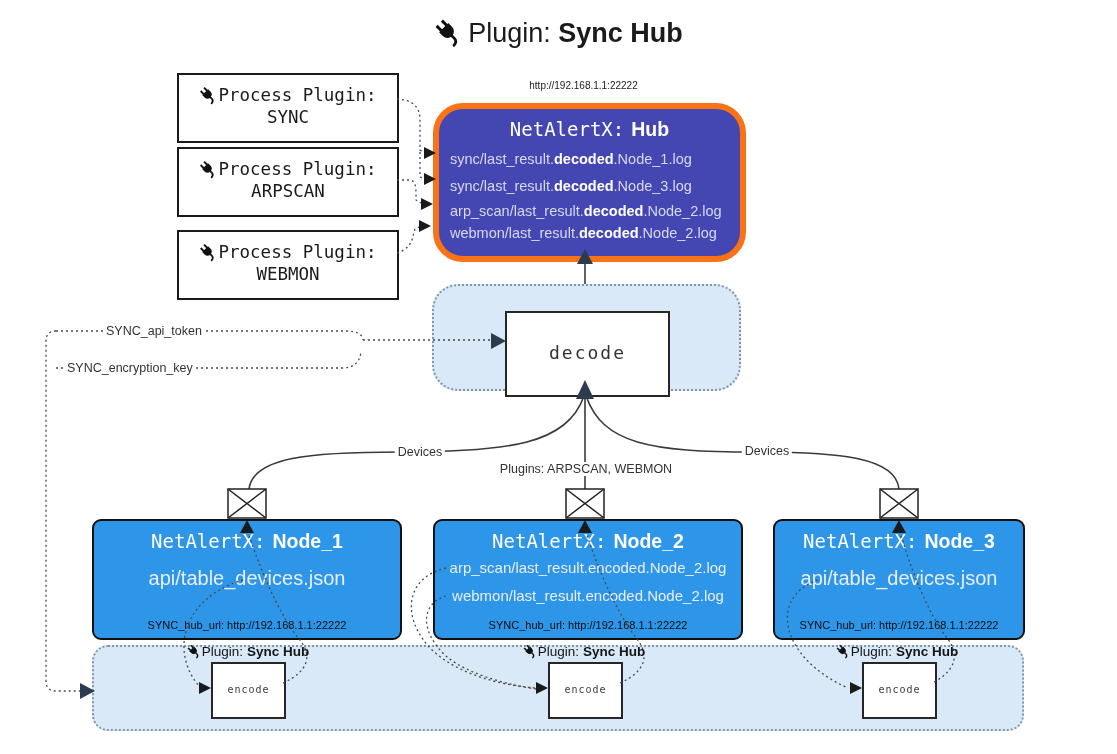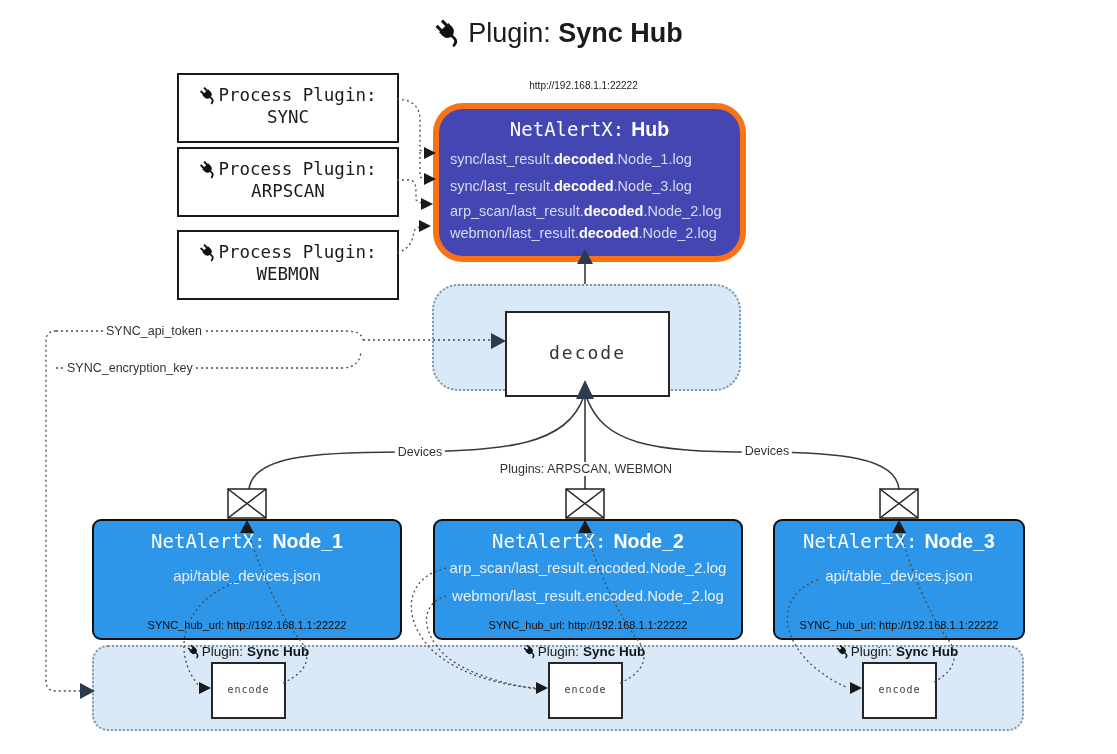--- a/index.html
+++ b/index.html
@@ -34,21 +34,21 @@
   .decode-box{left:505px;top:295px;width:161px;height:82px;background:#fff;border:2px solid #262626;
               z-index:2;text-align:center;line-height:80px;font-size:18px;color:#333;letter-spacing:2px;margin-top:16px;}
 
   
   .lab{background:#fff;font-size:12.5px;color:#333;padding:0 3px;z-index:4;white-space:nowrap;}
 
   
   .node{top:519px;height:117px;background:#2e96e8;border:2.5px solid #101010;border-radius:9px;z-index:2;}
   .node-title{position:absolute;left:0;right:0;top:9px;text-align:center;color:#fff;font-size:19px;white-space:nowrap;}
   .node-title .nm{font-weight:bold;font-size:19.5px;margin-left:7px;font-family:"Liberation Sans",sans-serif;}
-  .node-line{position:absolute;left:0;right:0;text-align:center;color:#e9edf5;font-size:15px;white-space:nowrap;}
+  .node-line{position:absolute;left:0;right:0;text-align:center;color:#e9edf5;font-size:20px;white-space:nowrap;}
   .node-footer{position:absolute;left:0;right:0;bottom:7px;text-align:center;color:#0d0d0d;font-size:11px;white-space:nowrap;}
 
   
   .encode-panel{left:92px;top:645px;width:928px;height:82px;border-radius:16px;}
   .enc-label{top:644px;transform:translateX(-50%);font-size:13.5px;color:#151515;z-index:4;white-space:nowrap;}
   .enc-label .plug-sm{width:15px;height:15px;vertical-align:-3px;}
   .enc-label b{font-weight:bold;}
   .enc-box{top:662px;width:71px;height:53px;background:#fff;border:2px solid #262626;z-index:2;
            text-align:center;line-height:51px;font-size:10px;letter-spacing:1px;color:#3c3c3c;}
 

